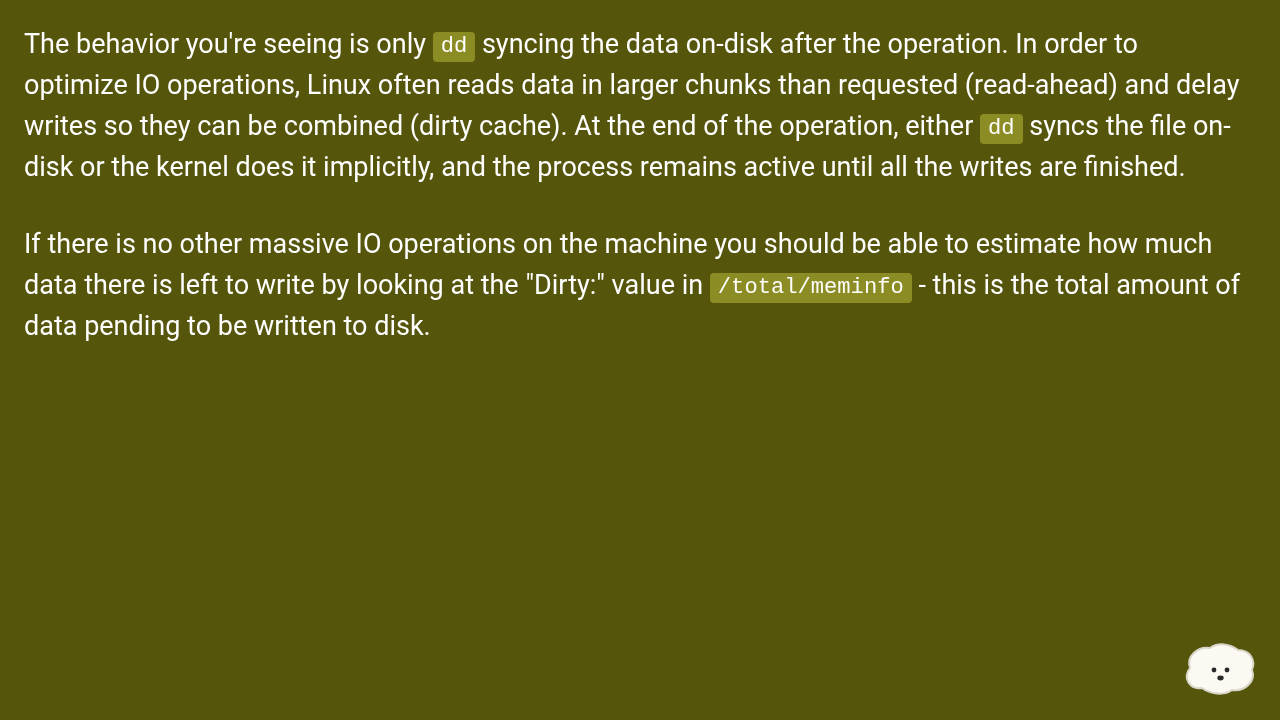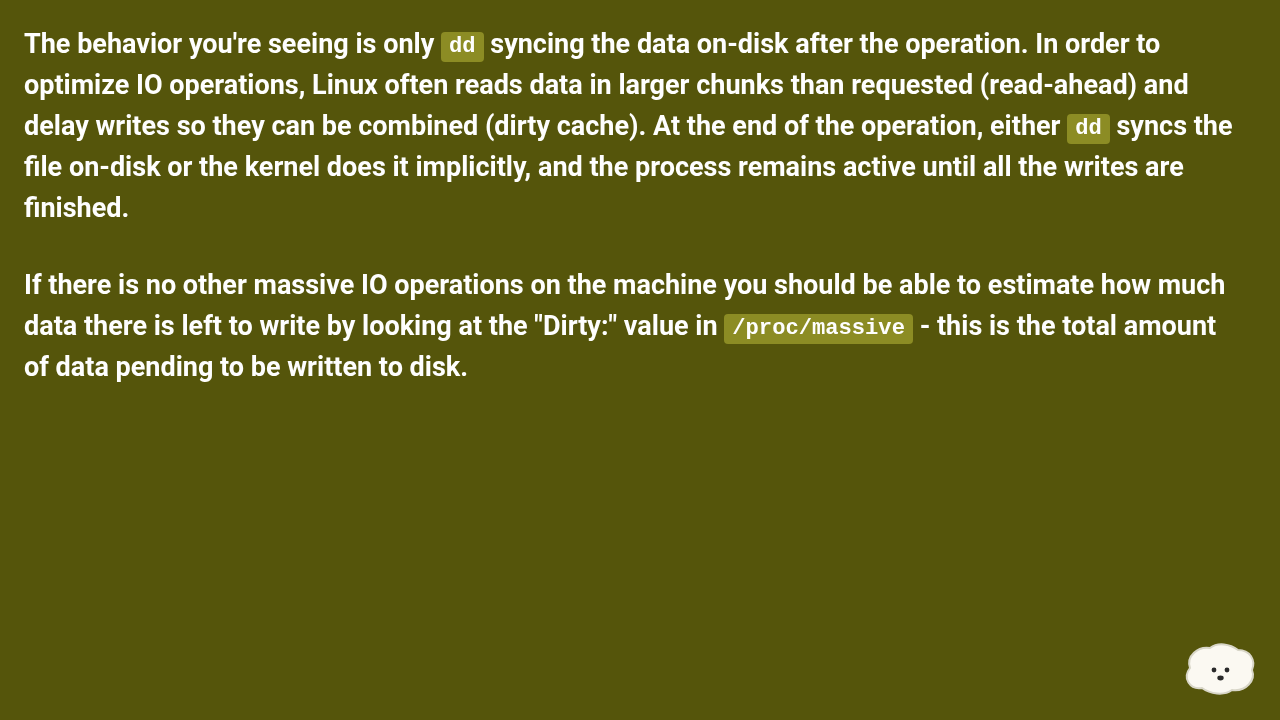--- a/index.html
+++ b/index.html
@@ -9,21 +9,21 @@
     height: 720px;
     background: #55550b;
     color: #fefefe;
     font-family: -apple-system, BlinkMacSystemFont, "Segoe UI", Roboto, "Helvetica Neue", Arial, sans-serif;
     overflow: hidden;
   }
   .content {
     padding: 24px 36px 0 24px;
     font-size: 27px;
     line-height: 1.52;
-    font-weight: 700;
+    font-weight: 400;
   }
   .content p {
     margin: 0 0 36px 0;
   }
   code {
     background: #8c8c24;
     color: #fefefe;
     font-family: "SFMono-Regular", Consolas, "Liberation Mono", Menlo, monospace;
     font-size: 0.82em;
     padding: 2px 8px 3px 8px;
@@ -42,21 +42,21 @@
   }
 </style>
 </head>
 <body>
 
 <div class="content">
   <p>
     <span>The behavior you're seeing is only </span><code>dd</code><span> syncing the data on-disk after the operation. In order to optimize IO operations, Linux often reads data in larger chunks than requested (read-ahead) and delay writes so they can be combined (dirty cache). At the end of the operation, either </span><code>dd</code><span> syncs the file on-disk or the kernel does it implicitly, and the process remains active until all the writes are finished.</span>
   </p>
   <p>
-    <span>If there is no other massive IO operations on the machine you should be able to estimate how much data there is left to write by looking at the "Dirty:" value in </span><code>/proc/massive</code><span> - this is the total amount of data pending to be written to disk.</span>
+    <span>If there is no other massive IO operations on the machine you should be able to estimate how much data there is left to write by looking at the "Dirty:" value in </span><code>/total/meminfo</code><span> - this is the total amount of data pending to be written to disk.</span>
   </p>
 </div>
 
 <div class="avatar">
   <svg width="78" height="60" viewBox="0 0 78 60">
     <path d="M 10 30 
              C 6 18, 18 8, 30 10
              C 38 4, 50 6, 58 12
              C 70 12, 76 22, 72 32
              C 76 42, 66 54, 52 52

